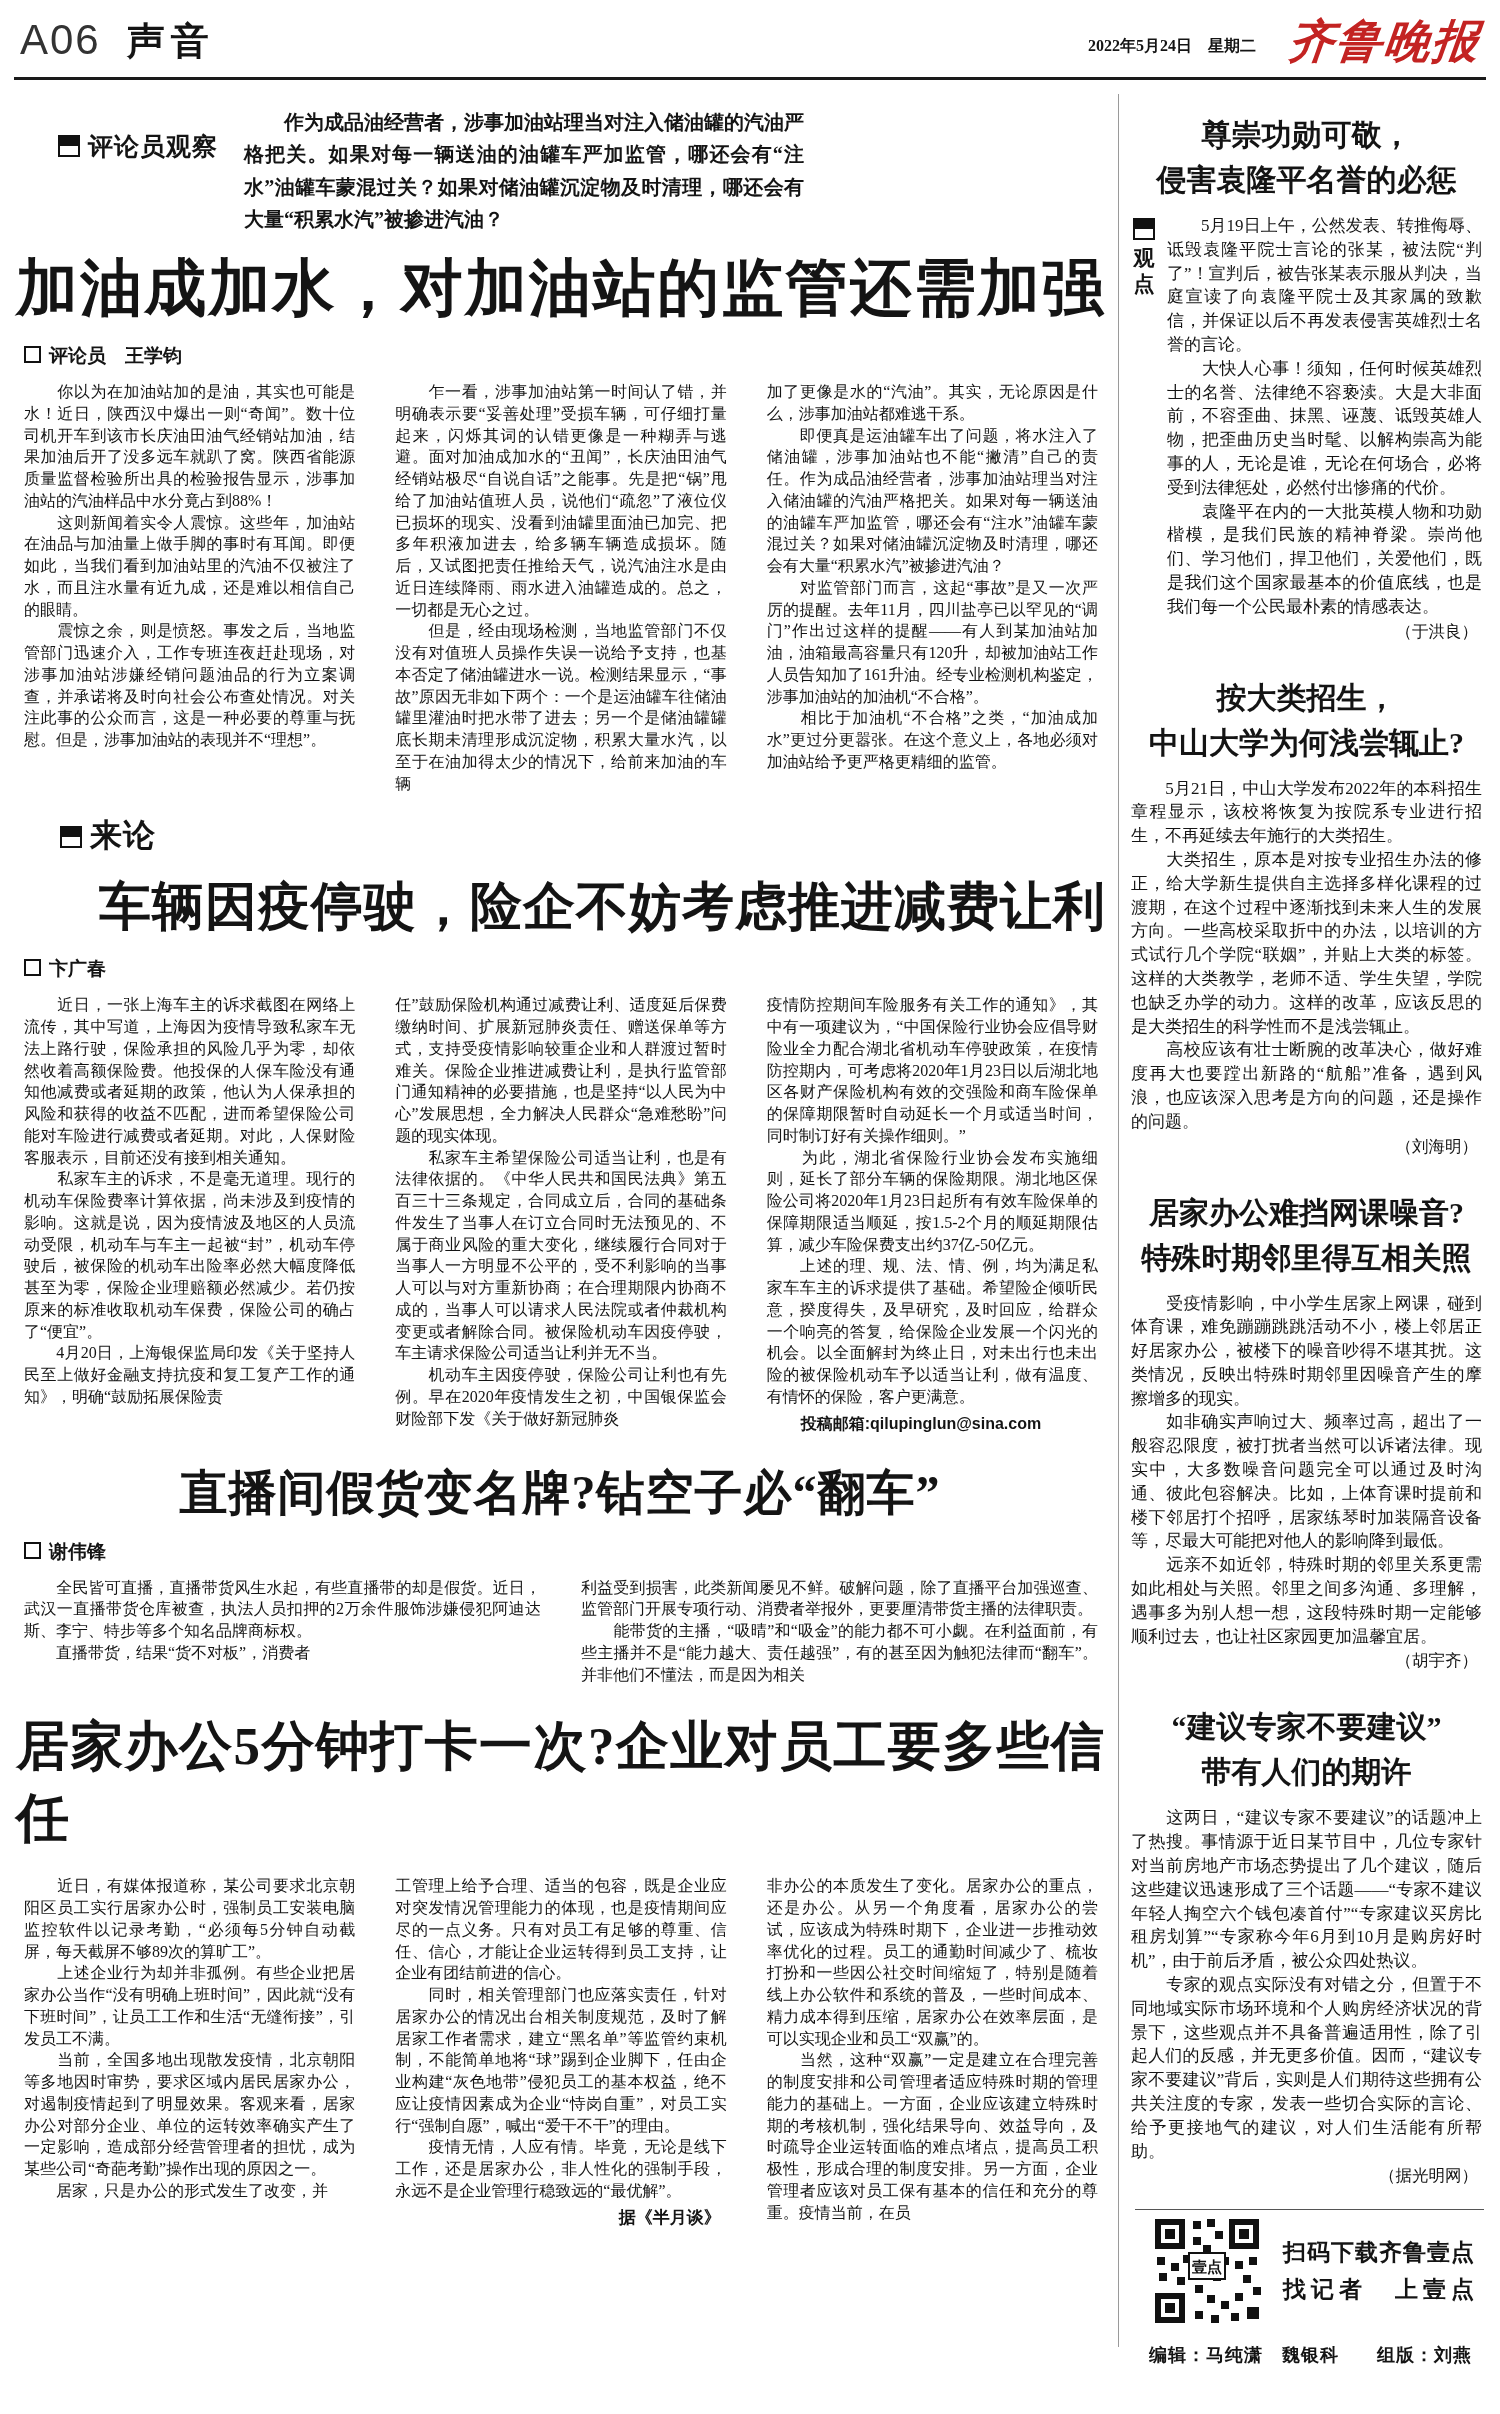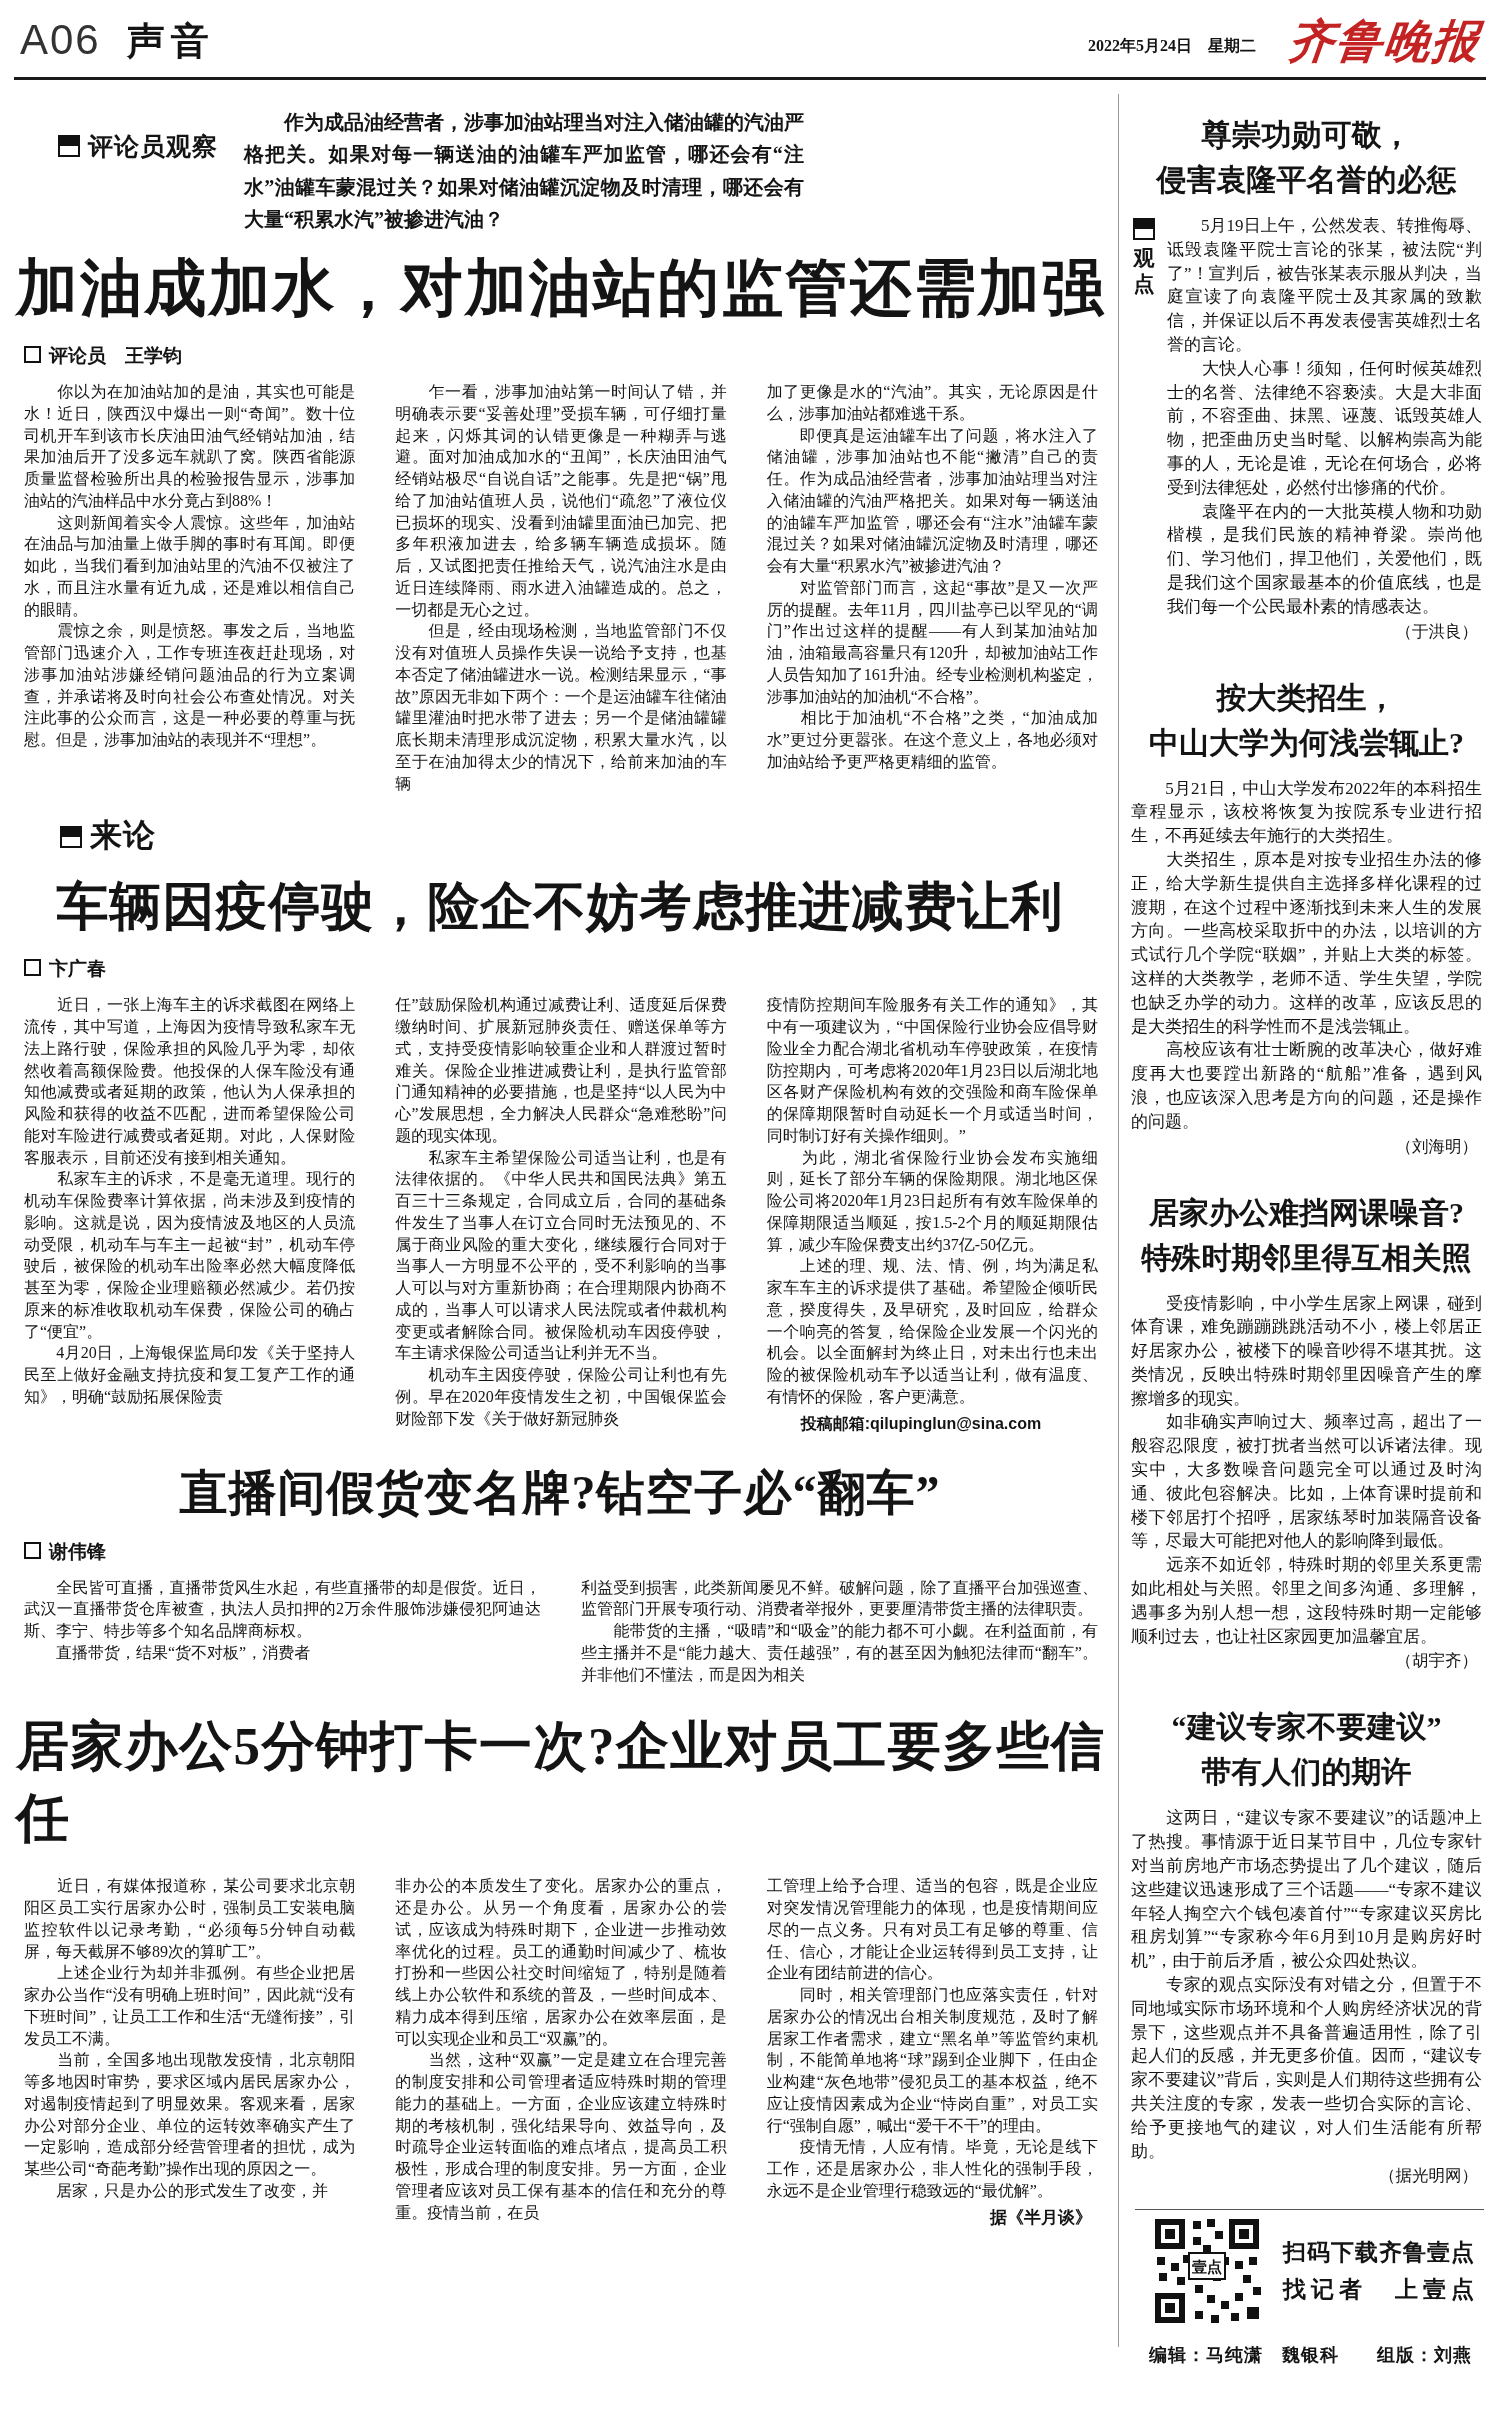--- a/index.html
+++ b/index.html
@@ -20,21 +20,21 @@
   .right-rail{flex:1;padding-top:14px;min-width:0;}
   
   .half-square{display:inline-block;width:18px;height:18px;border:2px solid #111;background:linear-gradient(#111 52%,#fff 48%);vertical-align:-2px;margin-right:8px;}
   .sq{display:inline-block;width:13px;height:13px;border:2px solid #111;vertical-align:-1px;margin-right:8px;}
   
   .observer{display:flex;gap:26px;padding:26px 10px 8px 44px;min-height:118px;}
   .obs-label{font-family:"Liberation Sans",sans-serif;font-size:25px;font-weight:bold;white-space:nowrap;padding-top:24px;letter-spacing:1px;}
   .obs-intro{margin:0;font-size:20px;font-weight:bold;line-height:1.62;width:560px;text-align:justify;white-space:pre-wrap;}
   
   .headline-1{margin:6px 2px 4px 2px;font-size:62px;font-weight:900;line-height:1.25;text-align:justify;text-align-last:justify;letter-spacing:0;}
-  .headline-2{margin:14px 0 2px 0;font-size:52px;font-weight:900;text-align:center;letter-spacing:1px;}
+  .headline-2{margin:14px 0 2px 0;font-size:52px;font-weight:900;text-align:right;letter-spacing:1px;}
   .headline-3{margin:26px 0 2px 0;font-size:48px;font-weight:900;text-align:center;letter-spacing:1px;}
   .headline-4{margin:26px 2px 6px 2px;font-size:53px;font-weight:900;text-align:justify;text-align-last:justify;}
   .byline{font-size:19px;font-weight:bold;padding:12px 8px 10px 10px;font-family:"Liberation Serif",serif;}
   
   .cols{display:flex;gap:40px;padding:2px 8px 0 10px;}
   .colwrap{flex:1;min-width:0;}
   .coltext{font-size:16px;line-height:1.36;text-align:justify;white-space:pre-wrap;}
   .email-line{margin-top:6px;font-family:"Liberation Sans",sans-serif;font-size:16px;font-weight:bold;padding-left:34px;}
   .source-line{margin-top:4px;font-size:17px;font-weight:bold;text-align:right;padding-right:6px;}
   .sec-label{font-family:"Liberation Sans",sans-serif;font-size:32px;font-weight:bold;padding:20px 0 0 46px;letter-spacing:1px;}
@@ -145,29 +145,29 @@
 
       <h2 class="headline-4">居家办公5分钟打卡一次?企业对员工要多些信任</h2>
       <div class="cols" style="padding-top:14px;">
         <div class="colwrap">
             <div class="coltext">　　近日，有媒体报道称，某公司要求北京朝阳区员工实行居家办公时，强制员工安装电脑监控软件以记录考勤，“必须每5分钟自动截屏，每天截屏不够89次的算旷工”。
 　　上述企业行为却并非孤例。有些企业把居家办公当作“没有明确上班时间”，因此就“没有下班时间”，让员工工作和生活“无缝衔接”，引发员工不满。
 　　当前，全国多地出现散发疫情，北京朝阳等多地因时审势，要求区域内居民居家办公，对遏制疫情起到了明显效果。客观来看，居家办公对部分企业、单位的运转效率确实产生了一定影响，造成部分经营管理者的担忧，成为某些公司“奇葩考勤”操作出现的原因之一。
 　　居家，只是办公的形式发生了改变，并</div>
           </div>
         <div class="colwrap">
-            <div class="coltext">非办公的本质发生了变化。居家办公的重点，还是办公。从另一个角度看，居家办公的尝试，应该成为特殊时期下，企业进一步推动效率优化的过程。员工的通勤时间减少了、梳妆打扮和一些因公社交时间缩短了，特别是随着线上办公软件和系统的普及，一些时间成本、精力成本得到压缩，居家办公在效率层面，是可以实现企业和员工“双赢”的。
-　　当然，这种“双赢”一定是建立在合理完善的制度安排和公司管理者适应特殊时期的管理能力的基础上。一方面，企业应该建立特殊时期的考核机制，强化结果导向、效益导向，及时疏导企业运转面临的难点堵点，提高员工积极性，形成合理的制度安排。另一方面，企业管理者应该对员工保有基本的信任和充分的尊重。疫情当前，在员</div>
-          </div>
-        <div class="colwrap">
           <div class="coltext">工管理上给予合理、适当的包容，既是企业应对突发情况管理能力的体现，也是疫情期间应尽的一点义务。只有对员工有足够的尊重、信任、信心，才能让企业运转得到员工支持，让企业有团结前进的信心。
 　　同时，相关管理部门也应落实责任，针对居家办公的情况出台相关制度规范，及时了解居家工作者需求，建立“黑名单”等监管约束机制，不能简单地将“球”踢到企业脚下，任由企业构建“灰色地带”侵犯员工的基本权益，绝不应让疫情因素成为企业“恃岗自重”，对员工实行“强制自愿”，喊出“爱干不干”的理由。
 　　疫情无情，人应有情。毕竟，无论是线下工作，还是居家办公，非人性化的强制手段，永远不是企业管理行稳致远的“最优解”。</div>
           <div class="source-line">据《半月谈》</div>
         </div>
+        <div class="colwrap">
+            <div class="coltext">非办公的本质发生了变化。居家办公的重点，还是办公。从另一个角度看，居家办公的尝试，应该成为特殊时期下，企业进一步推动效率优化的过程。员工的通勤时间减少了、梳妆打扮和一些因公社交时间缩短了，特别是随着线上办公软件和系统的普及，一些时间成本、精力成本得到压缩，居家办公在效率层面，是可以实现企业和员工“双赢”的。
+　　当然，这种“双赢”一定是建立在合理完善的制度安排和公司管理者适应特殊时期的管理能力的基础上。一方面，企业应该建立特殊时期的考核机制，强化结果导向、效益导向，及时疏导企业运转面临的难点堵点，提高员工积极性，形成合理的制度安排。另一方面，企业管理者应该对员工保有基本的信任和充分的尊重。疫情当前，在员</div>
+          </div>
       </div>
 
     </div>
 
     <div class="vdiv"></div>
 
     <aside class="right-rail">
 
       <article class="r-article">
         <h3 class="r-title">尊崇功勋可敬，

